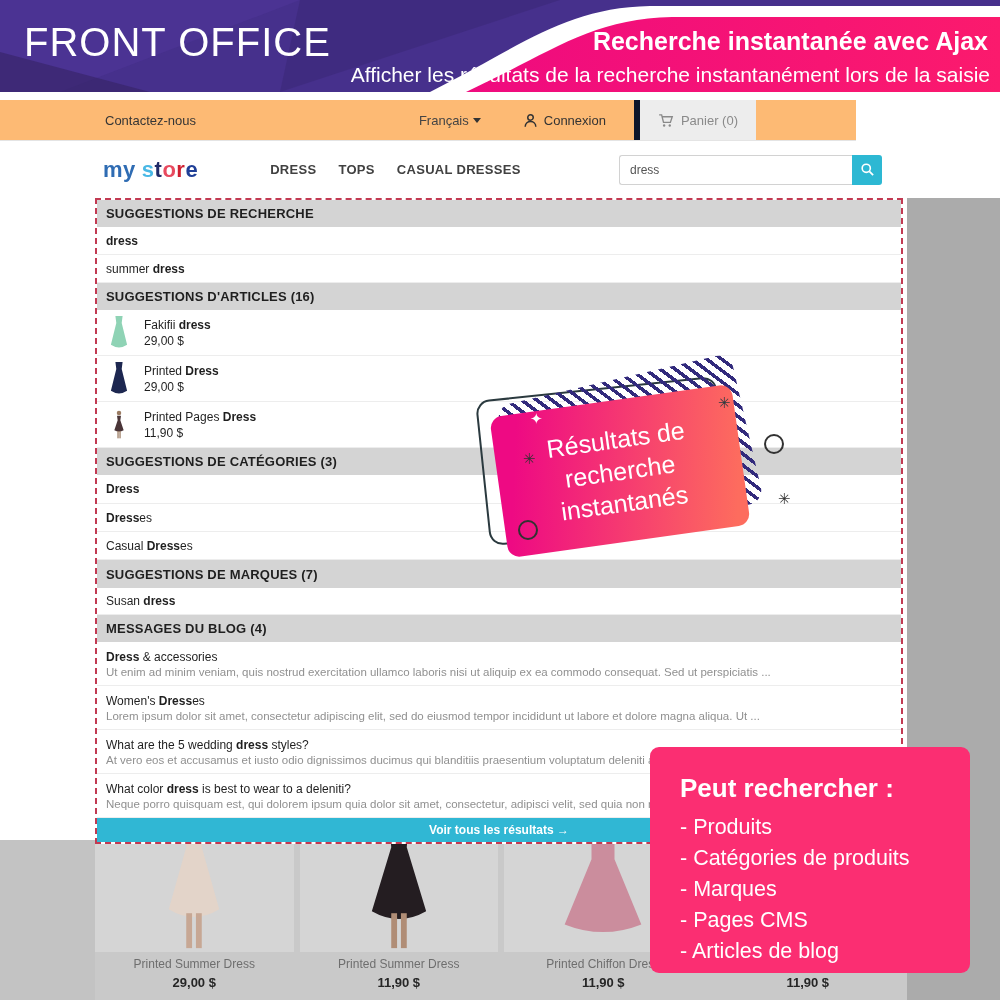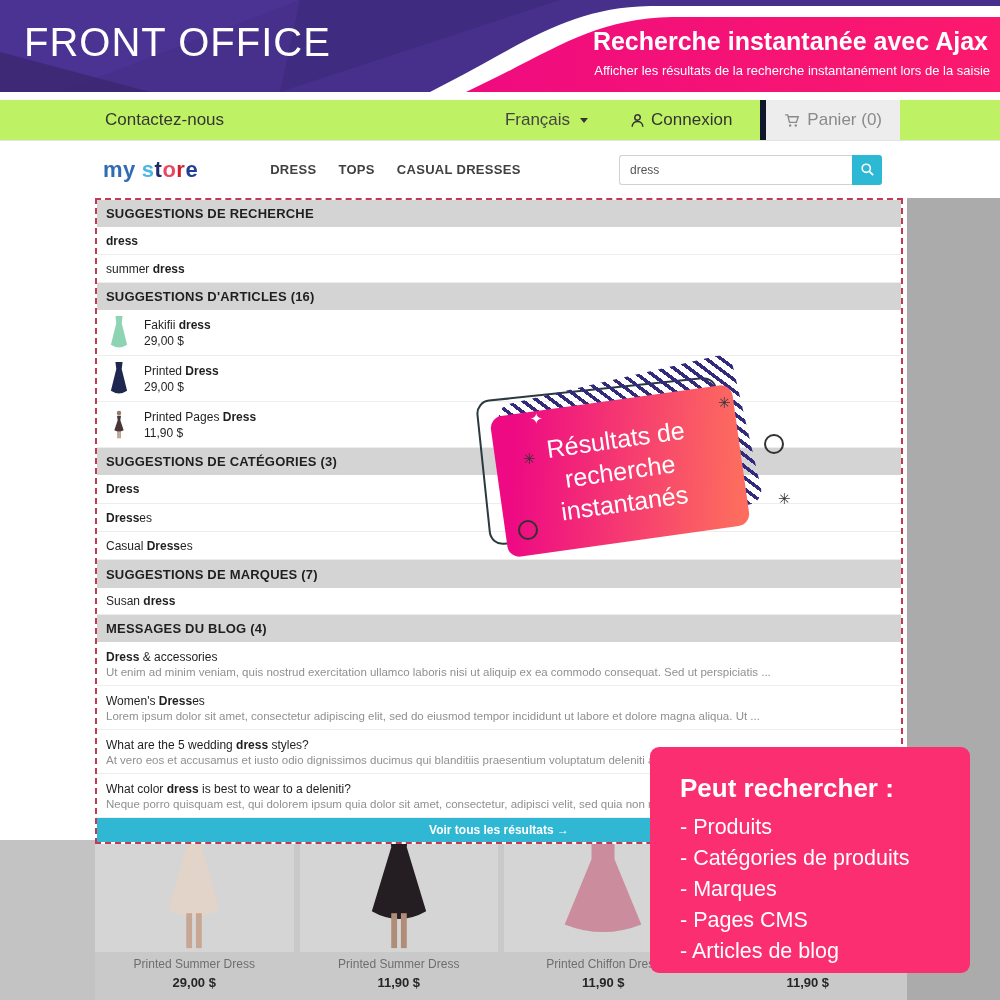--- a/index.html
+++ b/index.html
@@ -4,28 +4,28 @@
 <style>
   html,body{margin:0;padding:0;background:#fff;}
   .screen{position:relative;width:1000px;height:1000px;overflow:hidden;background:#fff;
           font-family:"Liberation Sans",sans-serif;}
 
   
   .banner{position:absolute;left:0;top:0;width:1000px;height:92px;}
   .banner svg{position:absolute;left:0;top:0;}
   .banner-title{position:absolute;left:24px;top:20px;font-size:40px;font-weight:500;color:#fff;letter-spacing:1px;}
   .ribbon-title{position:absolute;right:12px;top:27px;font-size:25px;font-weight:bold;color:#fff;}
-  .ribbon-sub{position:absolute;right:10px;top:63px;font-size:13px;color:#fff;margin-left:19px;}
-
-  
-  .topbar{position:absolute;left:0;top:100px;width:1000px;height:40px;background:#bef264;
-          border-bottom:1px solid #e4e4e4;display:flex;align-items:center;font-size:17px;color:#353535;}
+  .ribbon-sub{position:absolute;right:10px;top:63px;font-size:21px;color:#fff;margin-left:19px;}
+
+  
+  .topbar{position:absolute;left:0;top:100px;width:856px;height:40px;background:#fdba74;
+          border-bottom:1px solid #e4e4e4;display:flex;align-items:center;font-size:13px;color:#353535;}
   .contact{margin-left:105px;}
   .topbar-right{margin-left:auto;display:flex;align-items:center;height:100%;}
-  .lang{display:flex;align-items:center;gap:10px;margin-right:42px;color:#444;}
+  .lang{display:flex;align-items:center;gap:4px;margin-right:42px;color:#444;}
   .caret{width:0;height:0;border-left:4px solid transparent;border-right:4px solid transparent;border-top:5px solid #333;display:inline-block;}
   .login{display:flex;align-items:center;gap:6px;margin-right:28px;color:#333;}
   .cartbox{display:flex;align-items:center;gap:7px;background:#ededed;border-left:6px solid #0f172a;
            height:100%;padding:0 18px;margin-right:100px;color:#8a8a8a;}
 
   
   .shopheader{position:absolute;left:0;top:141px;width:1000px;height:57px;background:#fff;display:flex;align-items:center;}
   .logo{margin-left:103px;font-size:22px;font-weight:bold;letter-spacing:.5px;display:flex;}
   .nav{display:flex;gap:22px;margin-left:72px;font-size:13px;font-weight:bold;color:#414141;letter-spacing:.3px;}
   .nav span{cursor:pointer;}

